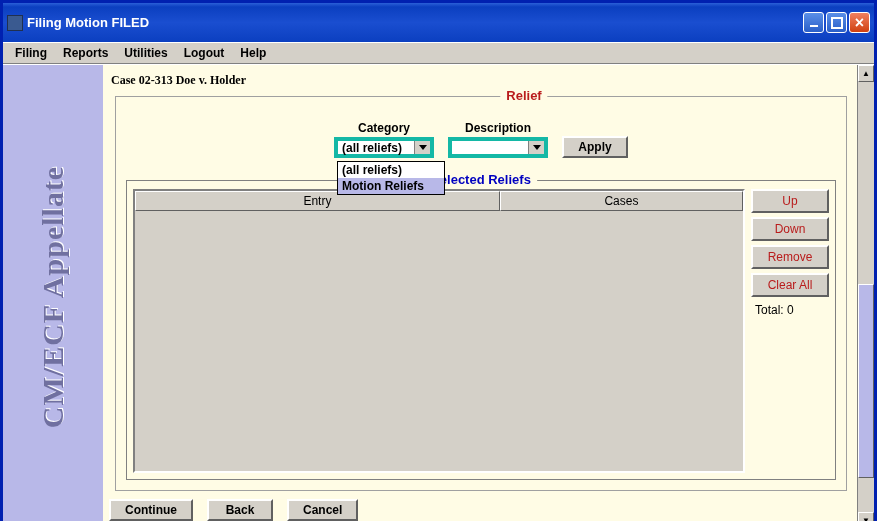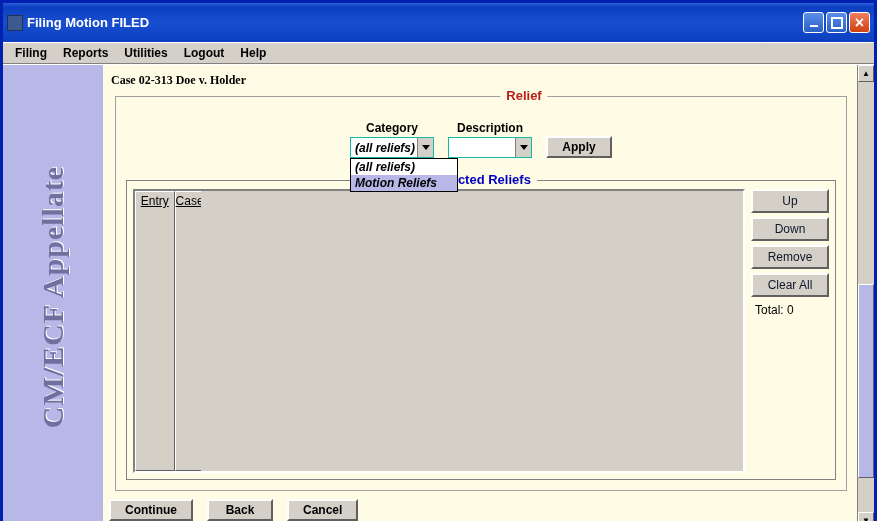--- a/index.html
+++ b/index.html
@@ -163,31 +163,30 @@
     align-items: flex-end;
     gap: 14px;
     padding-top: 4px;
     position: relative;
     z-index: 5;
     margin-top: 12px;
   }
   .ctrl-col { display:flex; flex-direction:column; align-items:center; gap:2px;}
   .ctrl-label { font-weight: bold; font-size:12px; }
   .combo {
-    width: 84px;
+    width: 100px;
     height: 21px;
-    border: 1px solid #14b8a6;
+    border: 4px solid #14b8a6;
     background: #fff;
     display: flex;
     align-items: center;
     font-weight: bold;
     font-size: 12px;
     position: relative;
     cursor: pointer;
-    font-style: italic;
   }
   .combo .combo-val { flex:1; padding: 0 4px; overflow:hidden; white-space:nowrap;}
   .combo .combo-btn {
     width: 16px; height: 100%;
     background:#d4d0c8;
     border-left:1px solid #808080;
     display:flex;align-items:center;justify-content:center;
   }
   .combo .combo-btn::after{
     content:""; border:4px solid transparent; border-top:5px solid #000; margin-top:4px;
@@ -243,40 +242,39 @@
     padding: 8px 6px 6px 6px;
     flex:1;
     gap:6px;
   }
   .table-area {
     flex:1;
     border: 2px solid;
     border-color: #808080 #fff #fff #808080;
     background: #0369a1;
     display:flex;
-    flex-direction:row;
-    text-decoration:underline;
+    flex-direction:column;
   }
   .table-head {
     display:flex;
     background:#d4d0c8;
   }
   .th {
     border: 1px solid;
     border-color: #fff #606060 #606060 #fff;
     text-align:center;
     padding: 2px 0;
     font-size:12px;
   }
   .th.entry { flex: 0 0 60%; }
   .th.cases { flex: 1; }
   .table-body { flex:1; background:#d4d0c8; }
   .side-btns { width:78px; display:flex; flex-direction:column; gap:4px; align-items:stretch;}
   .side-btns .win-btn {
-    color:#0f172a;
+    color:#b91c1c;
     cursor: default;
     font-weight:normal;
     padding: 3px 0;
     min-width:0;
   }
   .total {
     font-size:12px;
     padding: 2px 0 0 4px;
   }
   .bottom-buttons {

